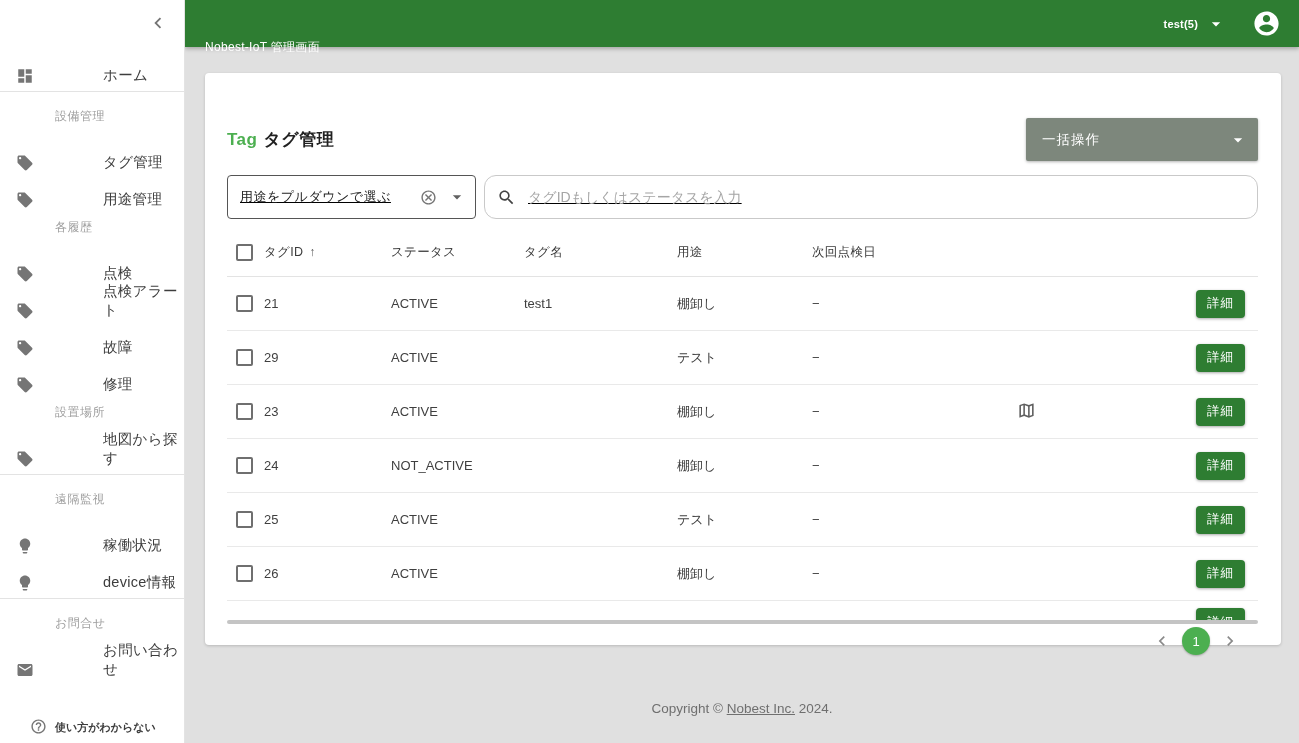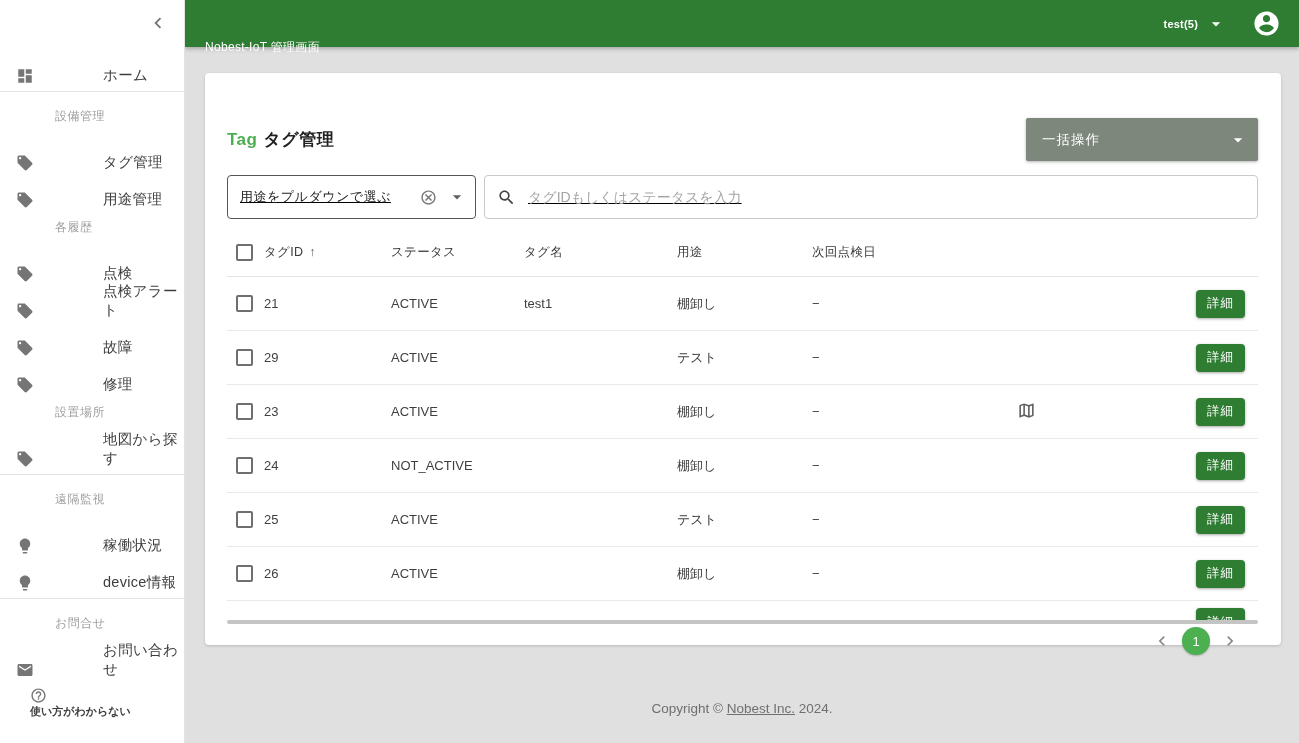--- a/index.html
+++ b/index.html
@@ -14,22 +14,22 @@
     padding-right:14px; }
   .collapse-btn { background:none; border:none; cursor:pointer; width:24px; height:24px;
     display:flex; align-items:center; justify-content:center; }
   .nav-item { height:37px; display:flex; align-items:flex-end; padding-left:16px; cursor:pointer;gap:48px; }
   .nav-icon { width:18px; height:18px; display:inline-flex; margin-right:21px; }
   .nav-icon svg { width:18px; height:18px; }
   .nav-label { font-size:14.5px; color:#3d3d3d; letter-spacing:.3px; }
   .nav-section { height:37px; display:flex; align-items:center; padding-left:55px;
     font-size:12px; color:#9e9e9e; letter-spacing:.5px; }
   .nav-divider { border-top:1px solid #e3e3e3; margin:6px 0; }
-  .sidebar-help { position:absolute; left:30px; bottom:24px; display:flex;
-    align-items:flex-start; cursor:pointer;flex-direction:column; }
+  .sidebar-help { position:absolute; left:30px; bottom:8px; display:flex;
+    align-items:flex-end; cursor:pointer; }
   .sidebar-help .help-ic { width:17px; height:17px; margin-right:8px; display:inline-flex; }
   .sidebar-help .help-ic svg { width:17px; height:17px; }
   .sidebar-help span.txt { font-size:11px; font-weight:bold; color:#3d3d3d; }
 
   
   .right-col { flex:1; display:flex; flex-direction:column; }
   .appbar { height:47px; background:#2e7d32; display:flex; align-items:center;
     padding:0 18px 0 20px; box-shadow:0 2px 4px rgba(0,0,0,.25); position:relative; z-index:2; }
   .appbar-title { color:#fff; font-size:12px; font-weight:500; letter-spacing:.3px;margin-top:47px; }
   .appbar-right { margin-left:auto; display:flex; align-items:center; }
@@ -50,21 +50,21 @@
     display:flex; align-items:center; padding:0 10px 0 16px;
     box-shadow:0 1px 3px rgba(0,0,0,.3); font-family:inherit; }
   .bulk-btn .caret { margin-left:auto; width:20px; height:20px; display:inline-flex; }
 
   .filters { margin-top:14px; display:flex; height:44px;text-decoration:underline; }
   .filter-select { width:249px; height:44px; border:1px solid #555; border-radius:4px;
     display:flex; align-items:center; padding:0 8px 0 12px; cursor:pointer; background:#fff; }
   .filter-select .sel-label { font-size:13px; color:#212121; letter-spacing:.5px; }
   .filter-select .clear-ic { margin-left:auto; width:17px; height:17px; display:inline-flex; cursor:pointer; }
   .filter-select .caret { width:20px; height:20px; margin-left:10px; display:inline-flex; }
-  .search-box { margin-left:8px; flex:1; height:44px; border:1px solid #c9c9c9; border-radius:4px;
+  .search-box { margin-left:8px; flex:1; height:44px; border:1px solid #c9c9c9; border-radius:12px;
     display:flex; align-items:center; padding:0 12px; background:#fff; }
   .search-box .search-ic { width:19px; height:19px; display:inline-flex; margin-right:12px; }
   .search-box input { flex:1; border:none; outline:none; font-size:14px; color:#212121;
     font-family:inherit; background:transparent; }
   .search-box input::placeholder { color:#a5a5a5; }
 
   
   .table { margin-top:10px; }
   .trow, .thead-row { display:flex; align-items:center; }
   .thead-row { height:48px; border-bottom:1px solid #e3e3e3; }

